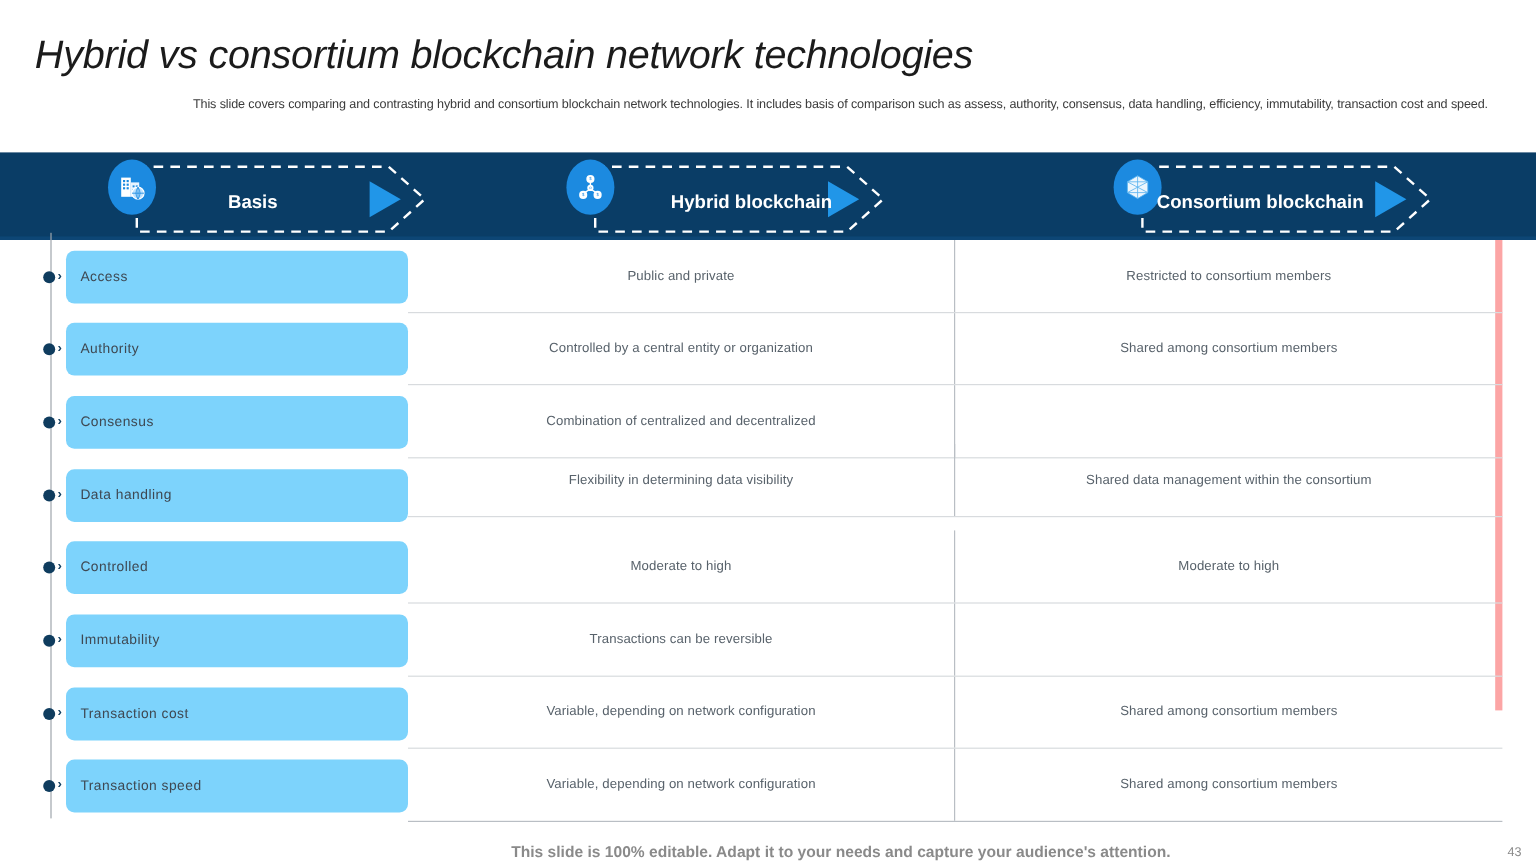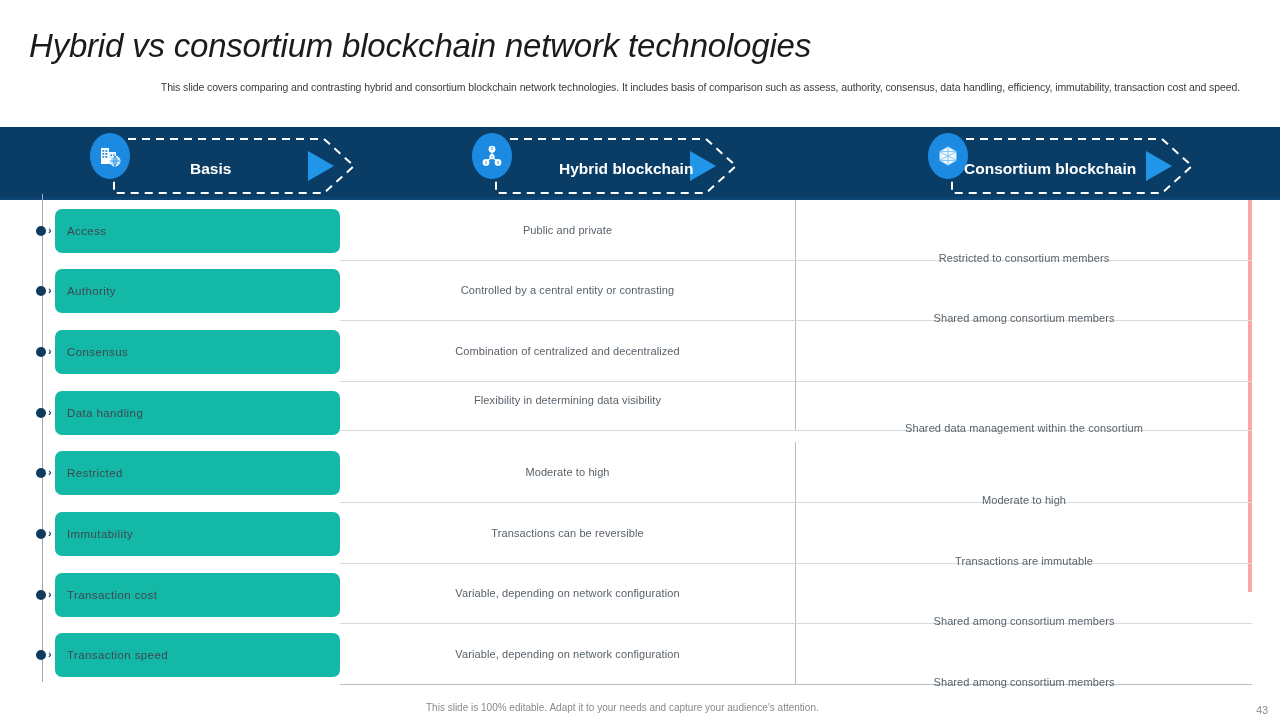--- a/index.html
+++ b/index.html
@@ -124,64 +124,65 @@
     left: 12px; top: -1px;
     font-size: 11px;
     line-height: 12px;
     color: #0f3c5e;
     font-weight: bold;
   }
   .pill {
     position: absolute;
     left: 27px; top: 0;
     width: 285px; height: 44px;
-    background: #14b8a6;
+    background: #7dd3fc;
     border-radius: 7px;
     display: flex; align-items: center;
   }
   .pill span {
     margin-left: 12px;
     font-size: 11.5px;
     color: #3e4852;
     letter-spacing: 0.4px;
   }
 
   
   .table {
     position: absolute;
     left: 340px; top: 200px;
     width: 912px; height: 392px;
-    border-right: 4px solid #fca5a5;
+    border-right: 6px solid #fca5a5;
   }
   .trow {
     position: absolute;
     left: 0; width: 912px; height: 60.6px;
     display: flex;
     border-bottom: 1px solid #d8dbde;
   }
   .trow.last { border-bottom: 1px solid #b9bec4; }
   .tcell {
     display: flex; align-items: center; justify-content: center;
     height: 100%;
     padding: 0 12px;
     text-align: center;
     font-size: 11px;
     color: #58626b;
     letter-spacing: 0.1px;
   }
   .tcell.left  { width: 456px; border-right: 1px solid #b9bec4; }
-  .tcell.right { width: 456px; margin-top: 28px; }
+  .tcell.right { width: 456px; }
 
   
   .footnote {
     position: absolute;
     left: 426px; top: 702px;
-    font-size: 10px;
+    font-size: 13px;
     color: #8a8a8a;
     white-space: nowrap;
+    font-weight: bold;
   }
   .pagenum {
     position: absolute;
     right: 12px; top: 704px;
     font-size: 10.5px;
     color: #8a8a8a;
   }
 </style>
 </head>
 <body>
@@ -314,21 +315,21 @@
       <span class="pill">
           <span>Data handling</span>
         </span>
     </div>
     <div class="basis-row" style="top:251px">
       <span class="bullet">
           <span class="dot"></span>
           <span class="chev">›</span>
         </span>
       <span class="pill">
-          <span>Restricted</span>
+          <span>Controlled</span>
         </span>
     </div>
     <div class="basis-row" style="top:312px">
       <span class="bullet">
           <span class="dot"></span>
           <span class="chev">›</span>
         </span>
       <span class="pill">
           <span>Immutability</span>
         </span>
@@ -352,37 +353,36 @@
         </span>
     </div>
   </div>
 
   <div class="table">
     <div class="trow" style="top:0px">
       <div class="tcell left">Public and private</div>
       <div class="tcell right">Restricted to consortium members</div>
     </div>
     <div class="trow" style="top:60.6px">
-      <div class="tcell left">Controlled by a central entity or contrasting</div>
+      <div class="tcell left">Controlled by a central entity or organization</div>
       <div class="tcell right">Shared among consortium members</div>
     </div>
     <div class="trow" style="top:121.2px">
       <div class="tcell left">Combination of centralized and decentralized</div>
     </div>
     <div class="trow" style="top:170px">
       <div class="tcell left">Flexibility in determining data visibility</div>
       <div class="tcell right">Shared data management within the consortium</div>
     </div>
     <div class="trow" style="top:242.4px">
       <div class="tcell left">Moderate to high</div>
       <div class="tcell right">Moderate to high</div>
     </div>
     <div class="trow" style="top:303px">
       <div class="tcell left">Transactions can be reversible</div>
-      <div class="tcell right">Transactions are immutable</div>
     </div>
     <div class="trow" style="top:363.6px">
       <div class="tcell left">Variable, depending on network configuration</div>
       <div class="tcell right">Shared among consortium members</div>
     </div>
     <div class="trow last" style="top:424.2px">
       <div class="tcell left">Variable, depending on network configuration</div>
       <div class="tcell right">Shared among consortium members</div>
     </div>
   </div>

